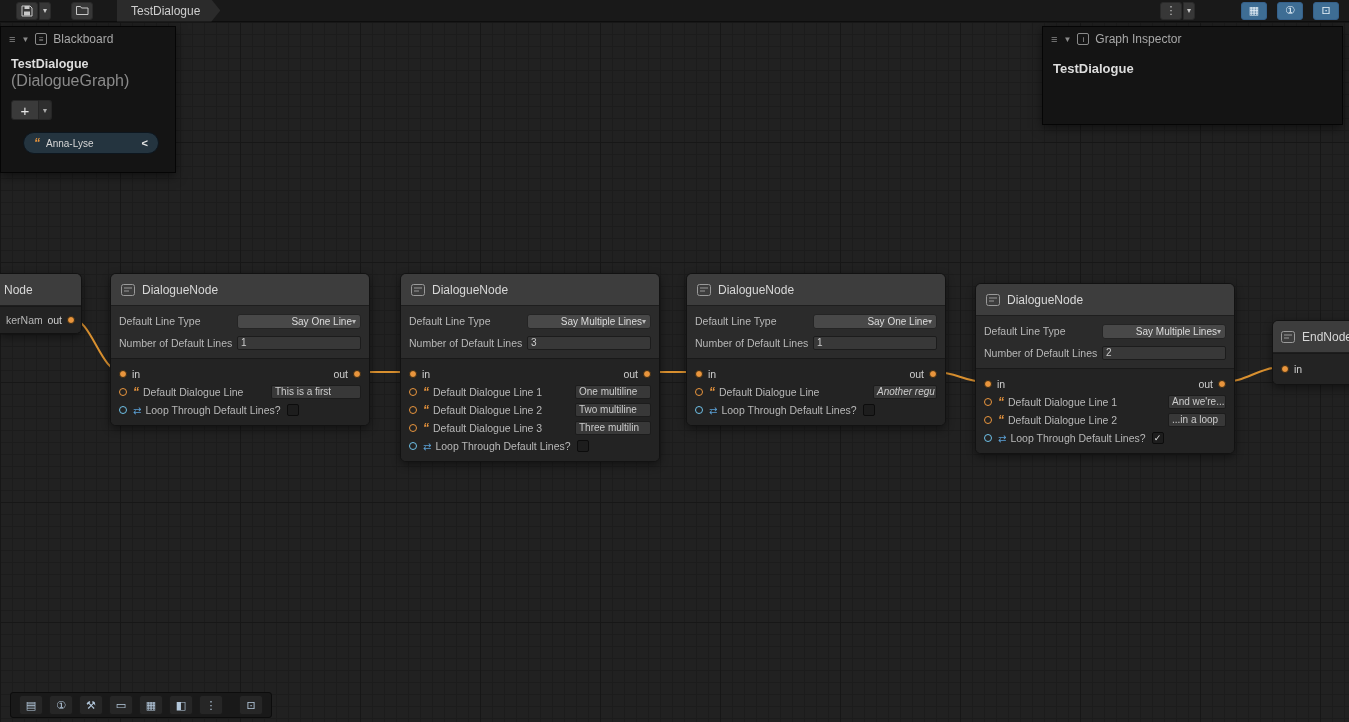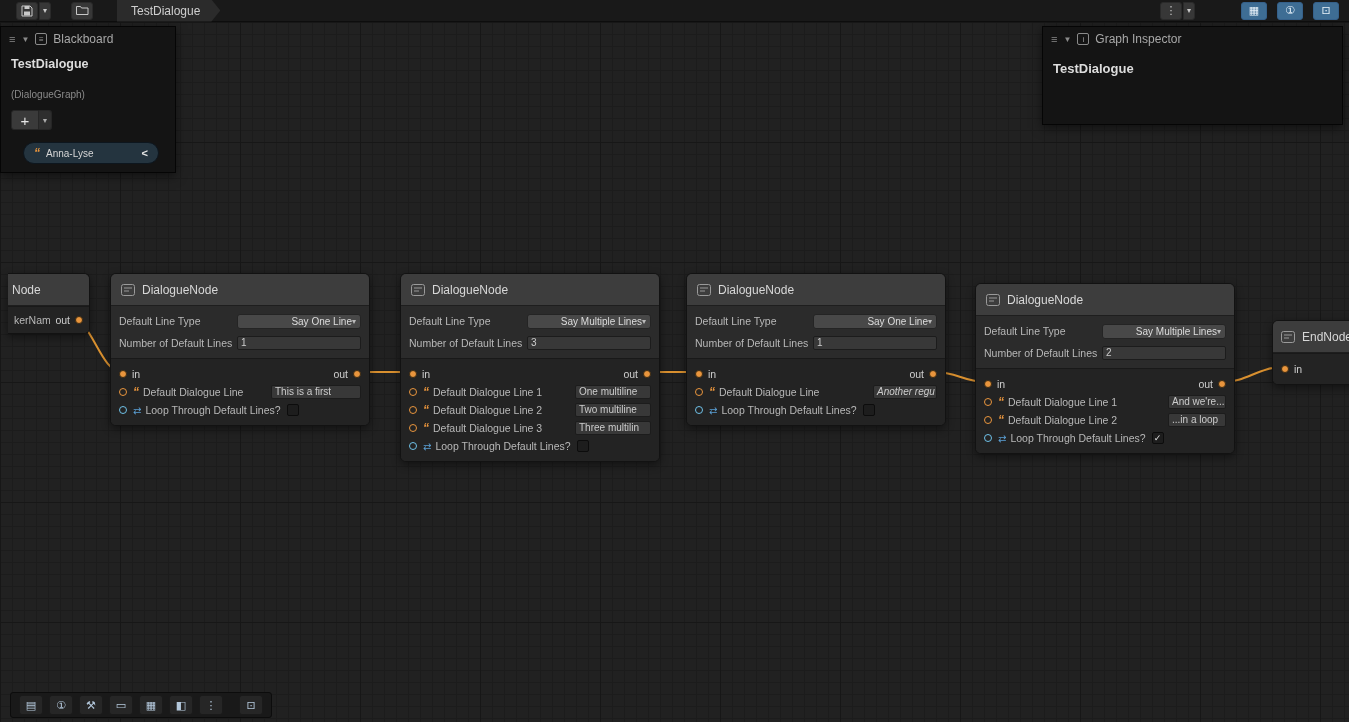--- a/index.html
+++ b/index.html
@@ -71,21 +71,21 @@
   .panel { position:absolute; background:#141414; border:1px solid #050505; z-index:5;
     box-shadow:0 3px 10px rgba(0,0,0,.5); }
   .panel-header { height:24px; display:flex; align-items:center; gap:6px; padding:0 8px;
     color:#a8a8a8; font-size:12px; }
   .ph-menu { color:#8a8a8a; font-size:11px; }
   .ph-collapse { color:#8a8a8a; font-size:8px; }
   .ph-iconbox { width:12px; height:12px; border:1px solid #8a8a8a; border-radius:2px;
     display:flex; align-items:center; justify-content:center; font-size:8px; color:#9a9a9a; }
   .panel-body { padding:6px 10px; }
   .bb-title { color:#dddddd; font-size:12.5px; font-weight:bold; }
-  .bb-sub { color:#8a8a8a; font-size:10px; margin-top:18px; }
+  .bb-sub { color:#8a8a8a; font-size:16px; margin-top:1px; }
   .bb-addrow { display:flex; margin-top:10px; }
   .bb-add { width:28px; height:20px; background:#3a3a3a; border:1px solid #262626; border-radius:3px 0 0 3px;
     color:#e6e6e6; font-size:15px; display:flex; align-items:center; justify-content:center; }
   .bb-add-caret { width:13px; height:20px; background:#2e2e2e; border:1px solid #262626; border-left:none;
     border-radius:0 3px 3px 0; color:#aaa; font-size:7px; display:flex; align-items:center; justify-content:center; }
   .bb-pill { margin:12px 0 4px 12px; width:136px; height:22px; border-radius:11px;
     background:#24343f; border:1px solid #0d161e; display:flex; align-items:center; padding:0 10px; gap:6px; }
   .bb-pill .pill-name { flex:1; color:#d6d6d6; font-size:10px; }
   .bb-pill .pill-exp { color:#e8e8e8; font-size:11px; font-weight:bold; }
   .gi-title { color:#dddddd; font-size:13px; font-weight:bold; margin-top:4px; }
@@ -145,21 +145,21 @@
 <div class="canvas">
 
   <svg class="edges" width="1349" height="700">
     <path d="M70,296 C92,296 100,350 122,350"></path>
     <path d="M358,350 C382,350 388,350 412,350"></path>
     <path d="M648,350 C672,350 674,350 698,350"></path>
     <path d="M934,350 C958,350 963,360 987,360"></path>
     <path d="M1223,360 C1247,360 1258,345 1284,345"></path>
   </svg>
 
-  <div class="node" style="left:8px;top:251px;width:82px;border-left:none;border-top-left-radius:0;border-bottom-left-radius:0;">
+  <div class="node" style="left:0;top:251px;width:82px;border-left:none;border-top-left-radius:0;border-bottom-left-radius:0;">
     <div class="node-title" style="padding:0 4px;border-top-left-radius:0;">
       <span class="node-title-text">Node</span>
     </div>
     <div class="node-ports" style="padding:4px 2px;border-bottom-left-radius:0;">
       <div class="port-row" style="padding:0 4px;">
         <span class="line-label">kerName</span>
         <span class="spacer"></span>
         <span class="port-label">out</span>
         <span class="port connected"></span>
       </div>

